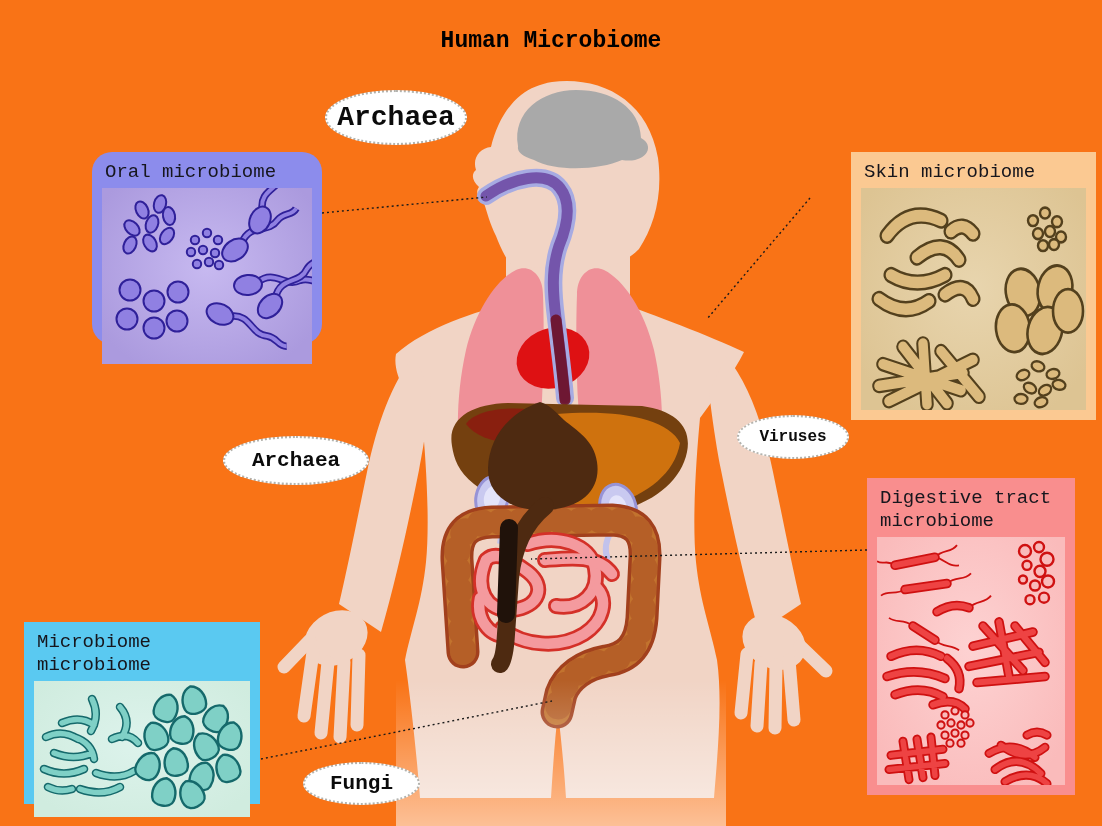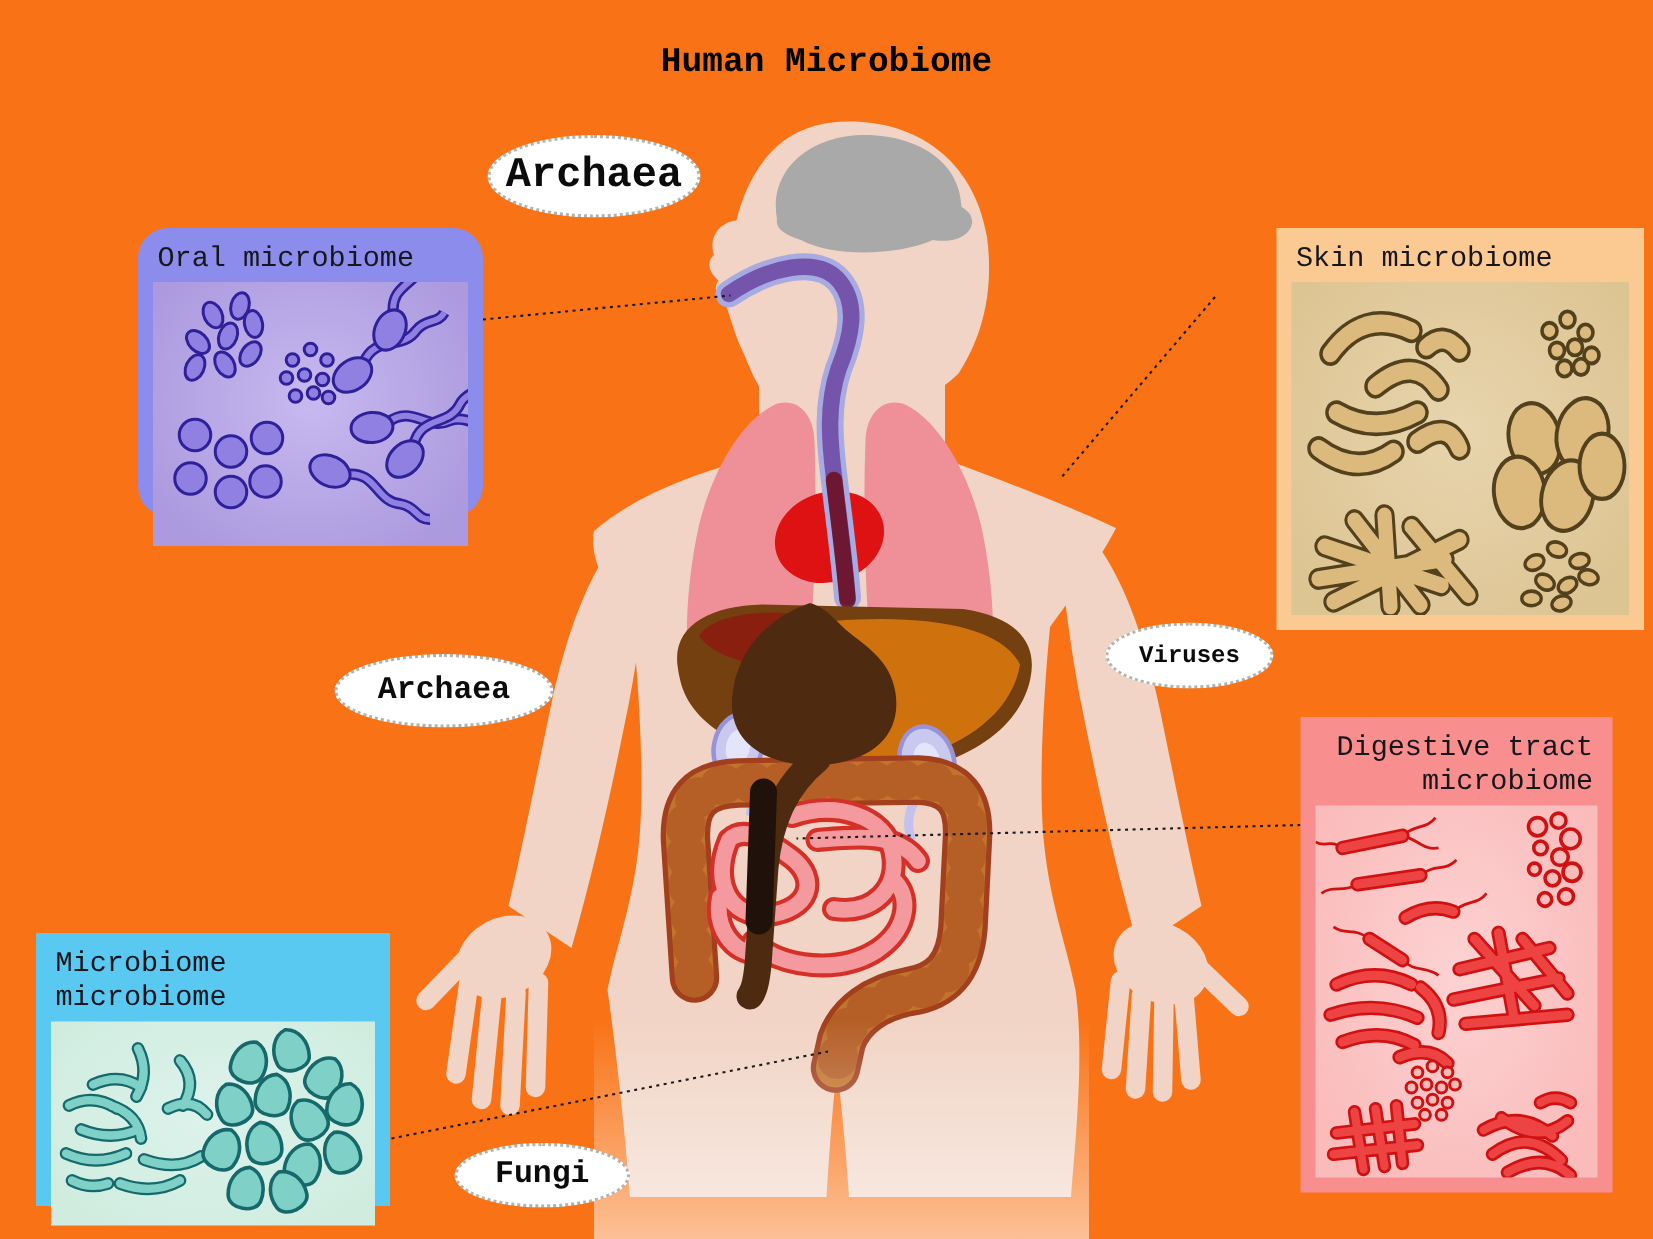--- a/index.html
+++ b/index.html
@@ -28,21 +28,21 @@
     position:absolute;box-sizing:border-box;display:flex;flex-direction:column;
     padding:8px 10px 10px 10px;background:var(--bd,#ccc);
   }
   .mbox-label{font-size:19px;line-height:1.22;color:#16161d;padding:1px 3px 4px 3px;}
   .mbox-art{
     flex:1;background:radial-gradient(ellipse at 50% 45%, var(--bg2,#eee) 0%, var(--bg,#ddd) 85%);
   }
   .mbox-art svg{display:block;width:100%;height:100%;}
   #box-oral{left:92px;top:152px;width:230px;height:192px;border-radius:20px;}
   #box-skin{left:810px;top:152px;width:245px;height:268px;margin-left:41px;}
-  #box-digestive{left:867px;top:478px;width:208px;height:317px;text-align:right;}
+  #box-digestive{left:867px;top:478px;width:208px;height:317px;}
   #box-urigenital{left:24px;top:622px;width:236px;height:182px;}
 </style>
 </head>
 <body>
 
 <div id="canvas">
 
   <h1 id="title">Human Microbiome</h1>
 
   <svg class="layer" viewBox="0 0 1102 826" aria-hidden="true">

